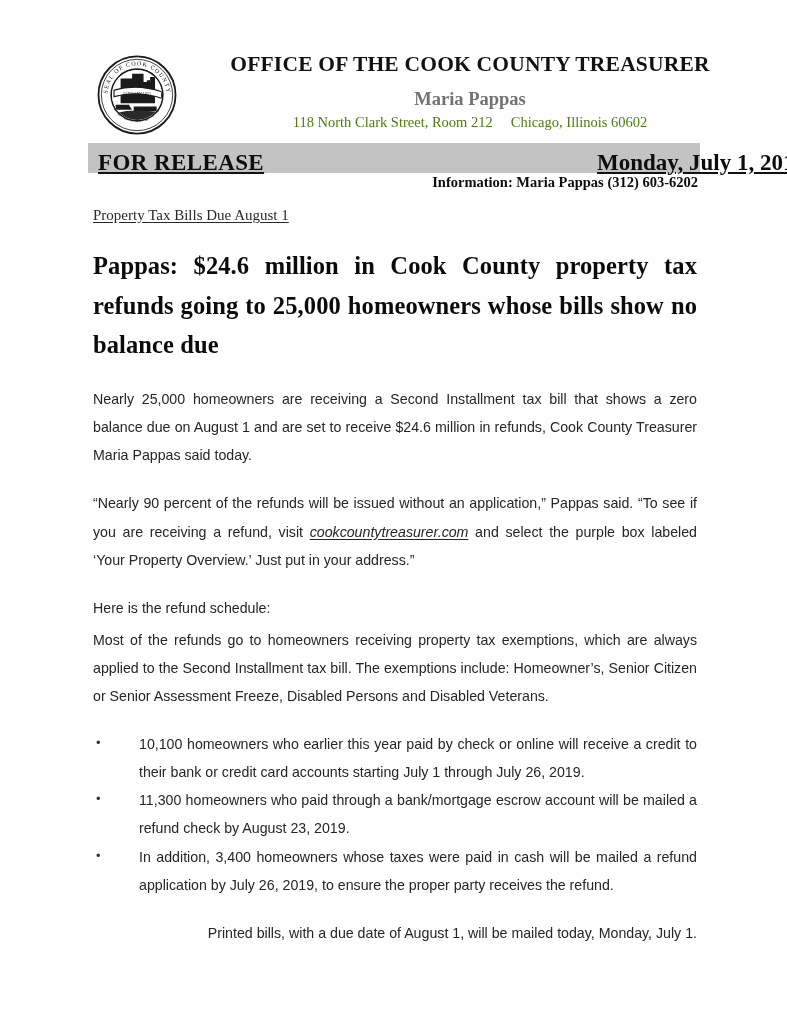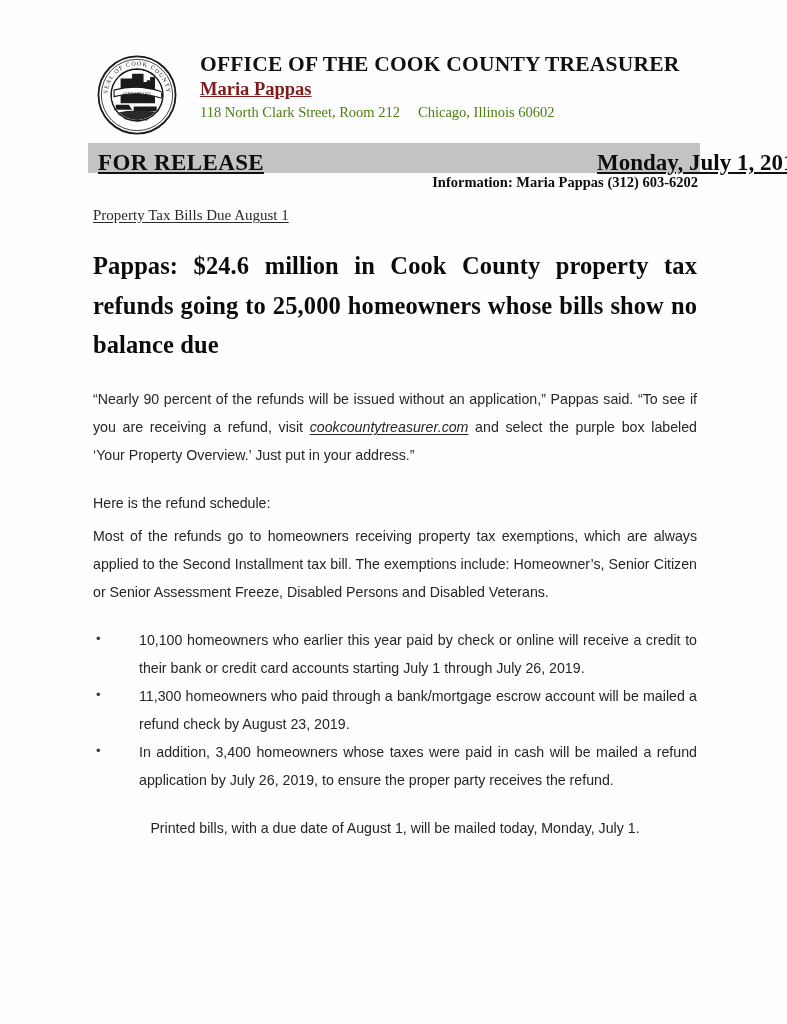--- a/index.html
+++ b/index.html
@@ -35,38 +35,38 @@
     left: 96px;
     top: 2px;
     width: 82px;
     height: 82px;
   }
   .header-text {
     position: absolute;
     left: 200px;
     top: 0px;
     width: 540px;
+    text-align: center;
   }
   .office-title {
     font-family: "Liberation Serif", serif;
     font-weight: bold;
     font-size: 21.5px;
     letter-spacing: 0.2px;
     line-height: 1.12;
     color: #111;
     white-space: nowrap;
   }
   .official-name {
     font-family: "Liberation Serif", serif;
     font-weight: bold;
     font-size: 18.5px;
     line-height: 1.22;
-    margin-top: 2px;
-    color: #7f1d1d;
-    text-decoration: underline;
+    margin-top: 12px;
+    color: #737373;
   }
   .address-line {
     font-family: "Liberation Serif", serif;
     font-size: 14.5px;
     line-height: 1.25;
     margin-top: 2px;
     color: #4d7c0f;
     white-space: nowrap;
   }
   .address-gap {
@@ -192,21 +192,21 @@
     font-size: 13px;
     line-height: 1.98;
     color: #3a3a3a;
   }
 
   .closing {
     font-size: 14.2px;
     line-height: 1.98;
     color: #262626;
     margin: 0;
-    text-align: center;
+    text-align: right;
   }
 </style>
 </head>
 <body>
 
 <div class="page">
 
   <div class="letterhead">
 
     <div class="seal">
@@ -256,20 +256,21 @@
     <div class="release-date">Monday, July 1, 2019</div>
   </div>
   <div class="info-line">Information: Maria Pappas (312) 603-6202</div>
 
   <div class="content">
 
     <div class="subhead">Property Tax Bills Due August 1</div>
 
     <h1 class="headline">Pappas: $24.6 million in Cook County property tax refunds going to 25,000 homeowners whose bills show no balance due</h1>
 
+    <p class="body-par">Nearly 25,000 homeowners are receiving a Second Installment tax bill that shows a zero balance due on August 1 and are set to receive $24.6 million in refunds, Cook County Treasurer Maria Pappas said today.</p>
 
     <p class="body-par"><span>“Nearly 90 percent of the refunds will be issued without an application,” Pappas said. “To see if you are receiving a refund, visit </span><span class="inline-link">cookcountytreasurer.com</span><span> and select the purple box labeled ‘Your Property Overview.’ Just put in your address.”</span></p>
 
     <p class="body-par tight">Here is the refund schedule:</p>
 
     <p class="body-par">Most of the refunds go to homeowners receiving property tax exemptions, which are always applied to the Second Installment tax bill. The exemptions include: Homeowner’s, Senior Citizen or Senior Assessment Freeze, Disabled Persons and Disabled Veterans.</p>
 
     <ul class="bullets">
       <li><span class="dot">•</span><span>10,100 homeowners who earlier this year paid by check or online will receive a credit to their bank or credit card accounts starting July 1 through July 26, 2019.</span></li>
       <li><span class="dot">•</span><span>11,300 homeowners who paid through a bank/mortgage escrow account will be mailed a refund check by August 23, 2019.</span></li>

